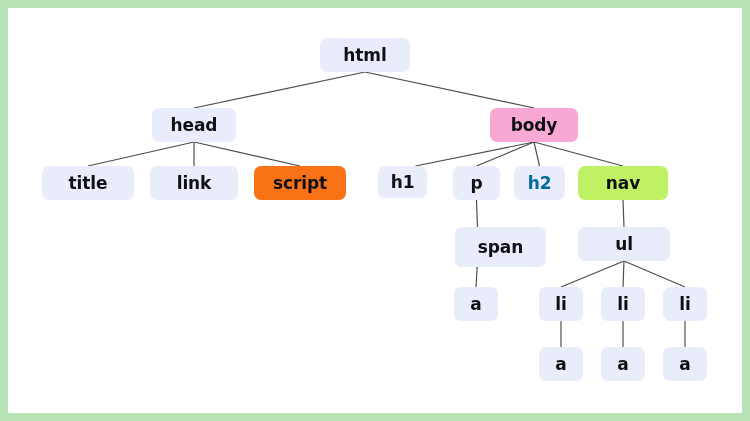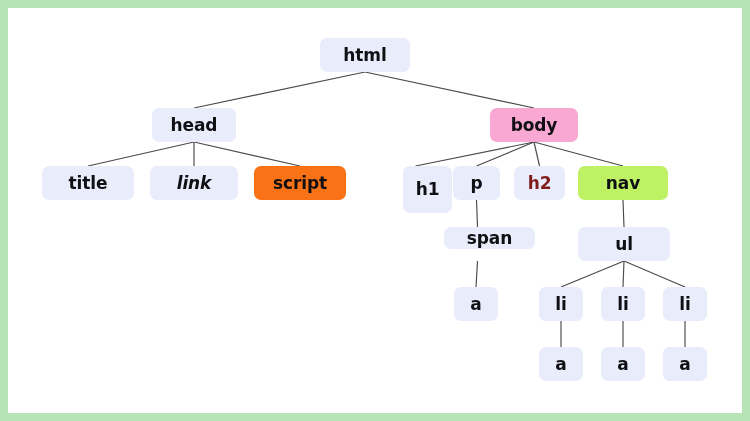--- a/index.html
+++ b/index.html
@@ -96,38 +96,38 @@
         <div class="node-box" style="left: 144px; top: 100px; width: 84px; height: 34px; background: rgb(233, 237, 251);">
           <span class="node-label" style="color: rgb(16, 16, 20);">head</span>
         </div>
         <div class="node-box" style="left: 482px; top: 100px; width: 88px; height: 34px; background: #f9a8d4;">
           <span class="node-label" style="color: rgb(16, 16, 20);">body</span>
         </div>
         <div class="node-box" style="left: 34px; top: 158px; width: 92px; height: 34px; background: rgb(233, 237, 251);">
           <span class="node-label" style="color: rgb(16, 16, 20);">title</span>
         </div>
         <div class="node-box" style="left: 142px; top: 158px; width: 88px; height: 34px; background: rgb(233, 237, 251);">
-          <span class="node-label" style="color: rgb(16, 16, 20); font-style: italic;">link</span>
+          <span class="node-label" style="color: rgb(16, 16, 20);">link</span>
         </div>
         <div class="node-box" style="left: 246px; top: 158px; width: 92px; height: 34px; background: #f97316;">
           <span class="node-label" style="color: rgb(16, 16, 20);">script</span>
         </div>
-        <div class="node-box" style="left: 395px; top: 158px; width: 49px; height: 47px; background: rgb(233, 237, 251);">
+        <div class="node-box" style="left: 370px; top: 158px; width: 49px; height: 32px; background: rgb(233, 237, 251);">
           <span class="node-label" style="color: rgb(16, 16, 20);">h1</span>
         </div>
         <div class="node-box" style="left: 445px; top: 158px; width: 47px; height: 34px; background: rgb(233, 237, 251);">
           <span class="node-label" style="color: rgb(16, 16, 20);">p</span>
         </div>
         <div class="node-box" style="left: 506px; top: 158px; width: 51px; height: 34px; background: rgb(233, 237, 251);">
-          <span class="node-label" style="color: #7f1d1d;">h2</span>
+          <span class="node-label" style="color: #0369a1;">h2</span>
         </div>
         <div class="node-box" style="left: 570px; top: 158px; width: 90px; height: 34px; background: #bef264;">
           <span class="node-label" style="color: rgb(16, 16, 20);">nav</span>
         </div>
-        <div class="node-box" style="left: 436px; top: 219px; width: 91px; height: 22px; background: rgb(233, 237, 251);">
+        <div class="node-box" style="left: 447px; top: 219px; width: 91px; height: 40px; background: rgb(233, 237, 251);">
           <span class="node-label" style="color: rgb(16, 16, 20);">span</span>
         </div>
         <div class="node-box" style="left: 570px; top: 219px; width: 92px; height: 34px; background: rgb(233, 237, 251);">
           <span class="node-label" style="color: rgb(16, 16, 20);">ul</span>
         </div>
         <div class="node-box" style="left: 446px; top: 279px; width: 44px; height: 34px; background: rgb(233, 237, 251);">
           <span class="node-label" style="color: rgb(16, 16, 20);">a</span>
         </div>
         <div class="node-box" style="left: 531px; top: 279px; width: 44px; height: 34px; background: rgb(233, 237, 251);">
           <span class="node-label" style="color: rgb(16, 16, 20);">li</span>

